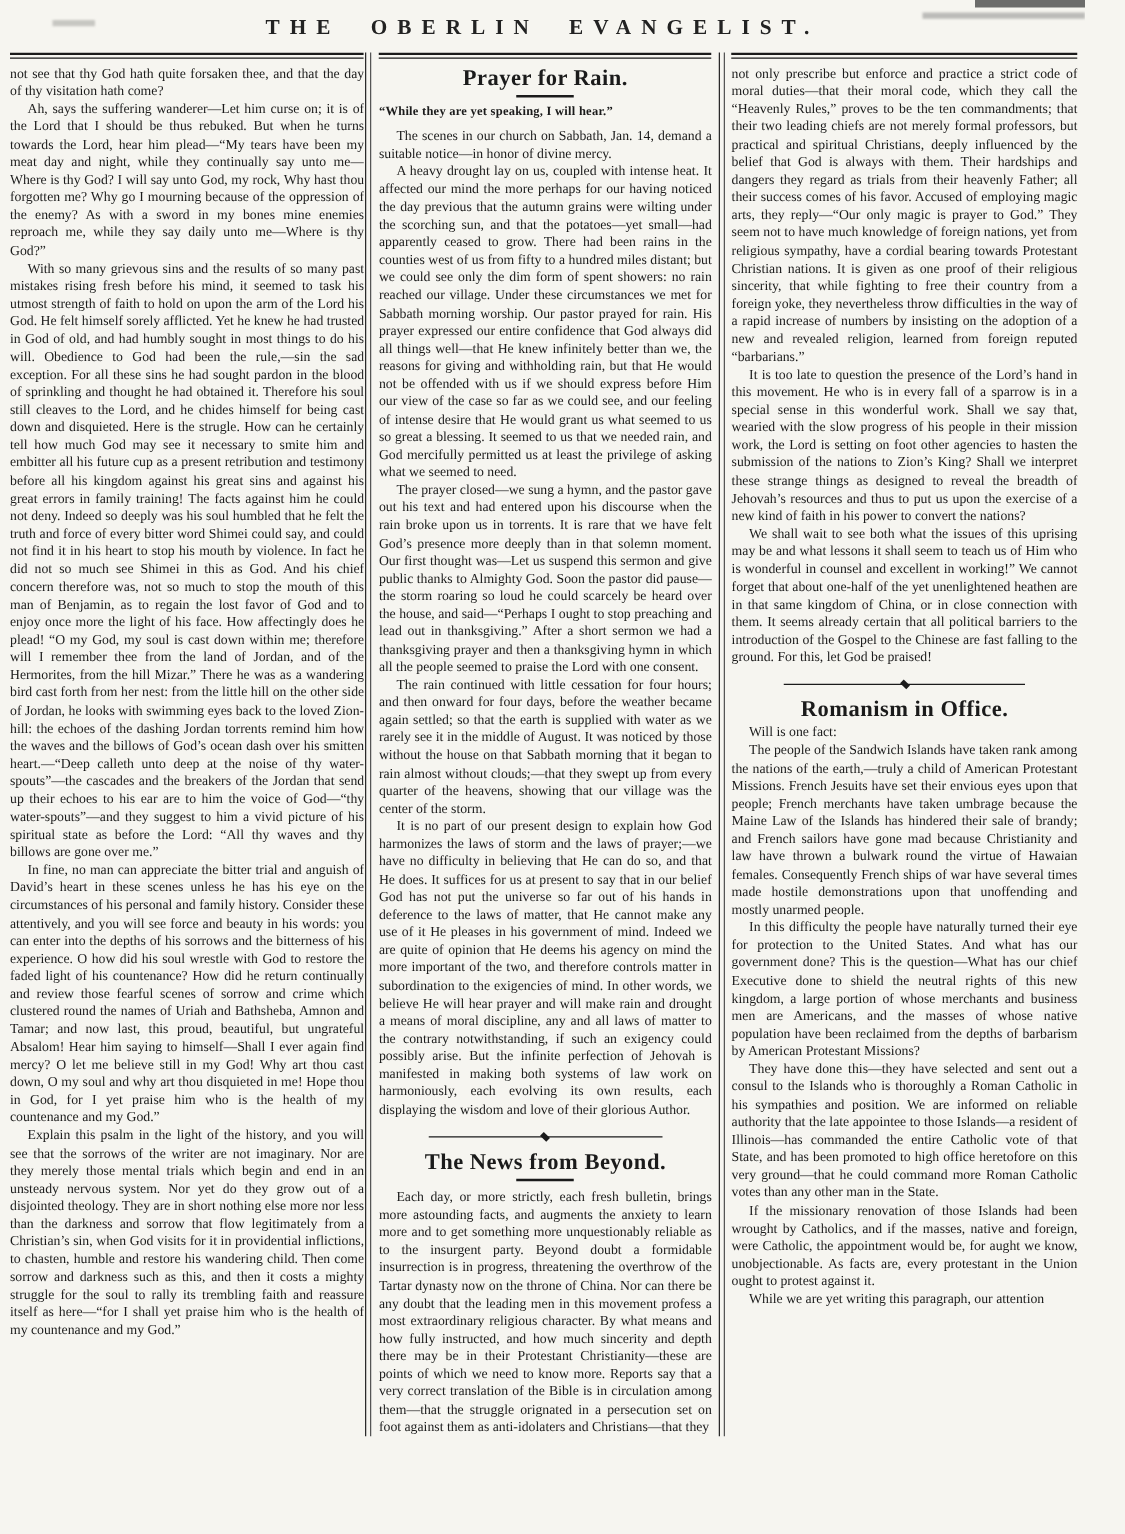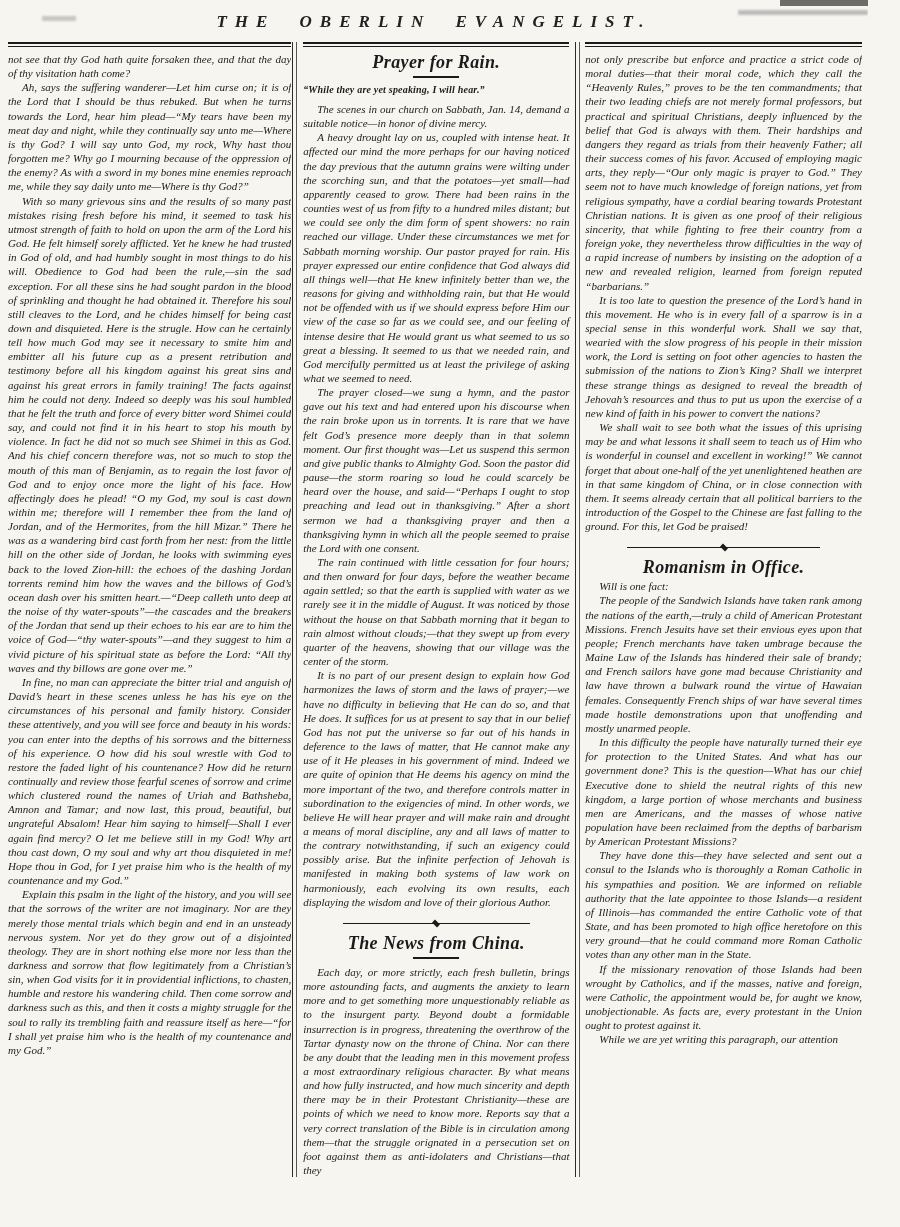--- a/index.html
+++ b/index.html
@@ -3,21 +3,21 @@
 <meta charset="utf-8">
 <style>
   html,body { margin:0; padding:0; }
   body {
     width:900px; height:1227px;
     background:#f6f5f0;
     font-family:"Liberation Serif","DejaVu Serif",serif;
     color:#1b1b1b;
     overflow:hidden;
   }
-  .page { position:relative; width:868px; height:1227px; overflow:hidden;font-style:italic; }
+  .page { position:relative; width:868px; height:1227px; overflow:hidden; }
 
   
   .smudge-tr { position:absolute; top:0; right:0; width:88px; height:6px;
     background:#4a4a4a; opacity:.8; filter:blur(.6px); }
   .smudge-tr2 { position:absolute; top:10px; right:0; width:130px; height:5px;
     background:#777; opacity:.45; filter:blur(.8px); }
   .corner-mark-tl { position:absolute; top:16px; left:42px; width:34px; height:5px;
     background:#9a9a96; opacity:.5; filter:blur(1px); }
 
   .masthead {
@@ -93,21 +93,21 @@
       <p class="body-par">A heavy drought lay on us, coupled with intense heat. It affected our mind the more perhaps for our having noticed the day previous that the autumn grains were wilting under the scorching sun, and that the potatoes—yet small—had apparently ceased to grow. There had been rains in the counties west of us from fifty to a hundred miles distant; but we could see only the dim form of spent showers: no rain reached our village. Under these circumstances we met for Sabbath morning worship. Our pastor prayed for rain. His prayer expressed our entire confidence that God always did all things well—that He knew infinitely better than we, the reasons for giving and withholding rain, but that He would not be offended with us if we should express before Him our view of the case so far as we could see, and our feeling of intense desire that He would grant us what seemed to us so great a blessing. It seemed to us that we needed rain, and God mercifully permitted us at least the privilege of asking what we seemed to need.</p>
       <p class="body-par">The prayer closed—we sung a hymn, and the pastor gave out his text and had entered upon his discourse when the rain broke upon us in torrents. It is rare that we have felt God’s presence more deeply than in that solemn moment. Our first thought was—Let us suspend this sermon and give public thanks to Almighty God. Soon the pastor did pause—the storm roaring so loud he could scarcely be heard over the house, and said—“Perhaps I ought to stop preaching and lead out in thanksgiving.” After a short sermon we had a thanksgiving prayer and then a thanksgiving hymn in which all the people seemed to praise the Lord with one consent.</p>
       <p class="body-par">The rain continued with little cessation for four hours; and then onward for four days, before the weather became again settled; so that the earth is supplied with water as we rarely see it in the middle of August. It was noticed by those without the house on that Sabbath morning that it began to rain almost without clouds;—that they swept up from every quarter of the heavens, showing that our village was the center of the storm.</p>
       <p class="body-par">It is no part of our present design to explain how God harmonizes the laws of storm and the laws of prayer;—we have no difficulty in believing that He can do so, and that He does. It suffices for us at present to say that in our belief God has not put the universe so far out of his hands in deference to the laws of matter, that He cannot make any use of it He pleases in his government of mind. Indeed we are quite of opinion that He deems his agency on mind the more important of the two, and therefore controls matter in subordination to the exigencies of mind. In other words, we believe He will hear prayer and will make rain and drought a means of moral discipline, any and all laws of matter to the contrary notwithstanding, if such an exigency could possibly arise. But the infinite perfection of Jehovah is manifested in making both systems of law work on harmoniously, each evolving its own results, each displaying the wisdom and love of their glorious Author.</p>
 
       <div class="divider">
         <span class="divider-line"></span>
         <span class="divider-diamond"></span>
       </div>
 
-      <div class="article-heading">The News from China.</div>
+      <div class="article-heading">The News from Beyond.</div>
       <div class="head-rule"></div>
 
       <p class="body-par">Each day, or more strictly, each fresh bulletin, brings more astounding facts, and augments the anxiety to learn more and to get something more unquestionably reliable as to the insurgent party. Beyond doubt a formidable insurrection is in progress, threatening the overthrow of the Tartar dynasty now on the throne of China. Nor can there be any doubt that the leading men in this movement profess a most extraordinary religious character. By what means and how fully instructed, and how much sincerity and depth there may be in their Protestant Christianity—these are points of which we need to know more. Reports say that a very correct translation of the Bible is in circulation among them—that the struggle orignated in a persecution set on foot against them as anti-idolaters and Christians—that they</p>
     </div>
 
     <div class="col-sep"></div>
 
     <div class="col col-3">
       <div class="col-rule"></div>
 

